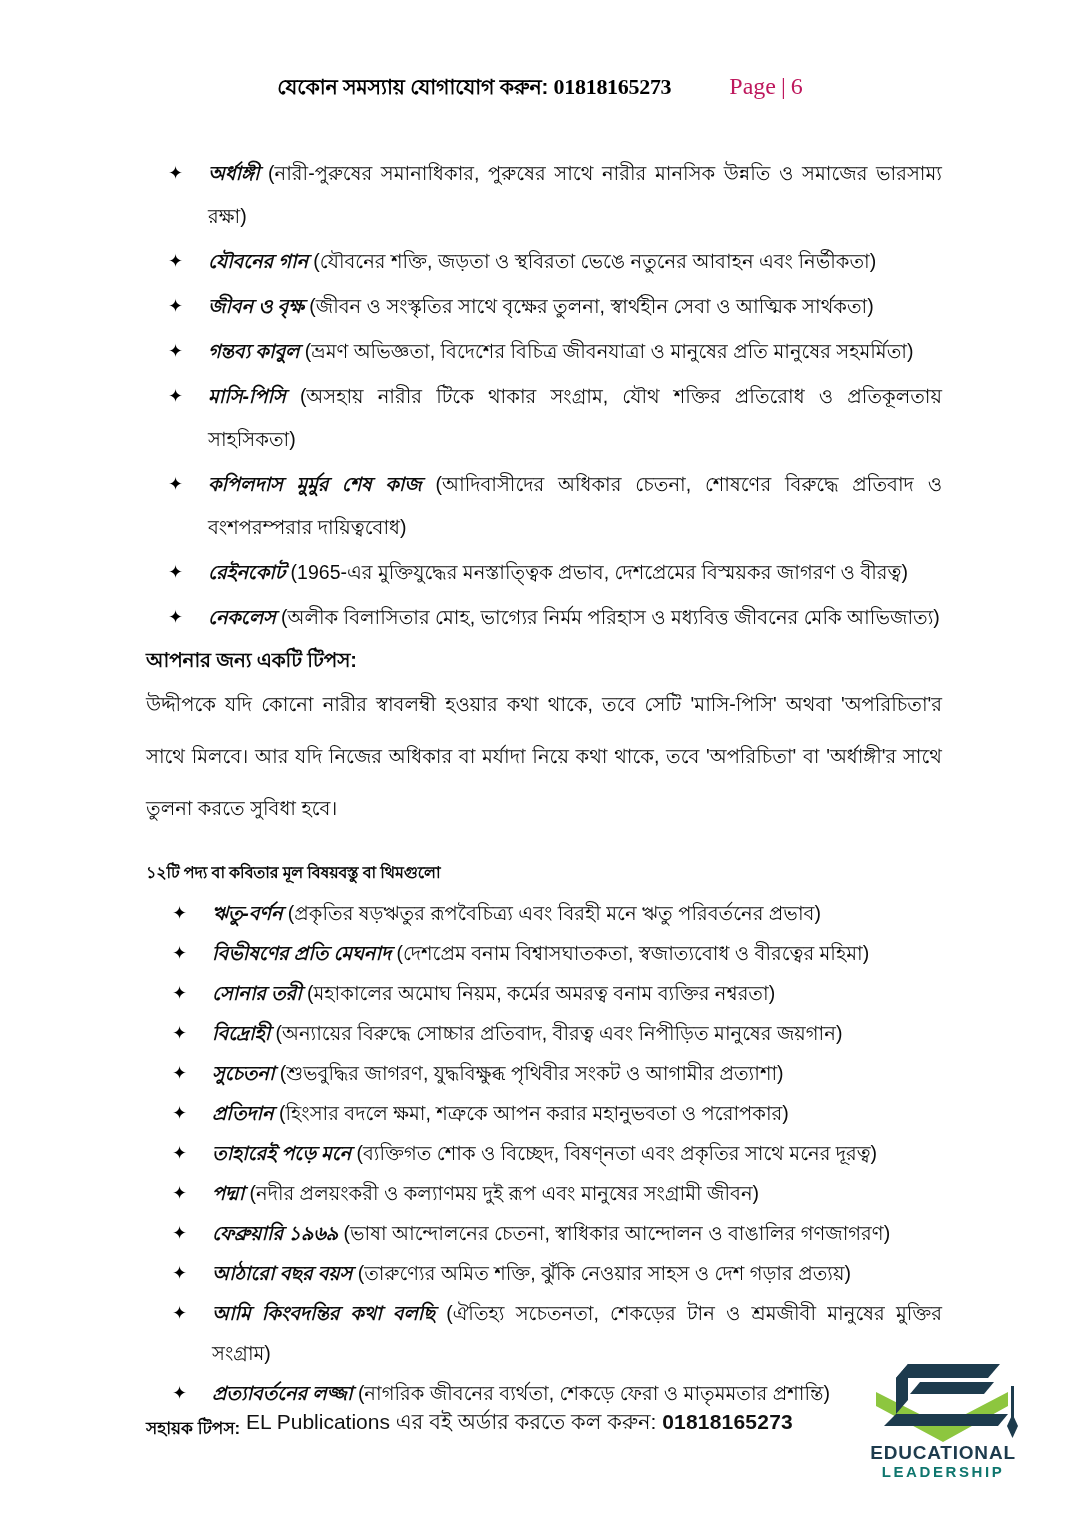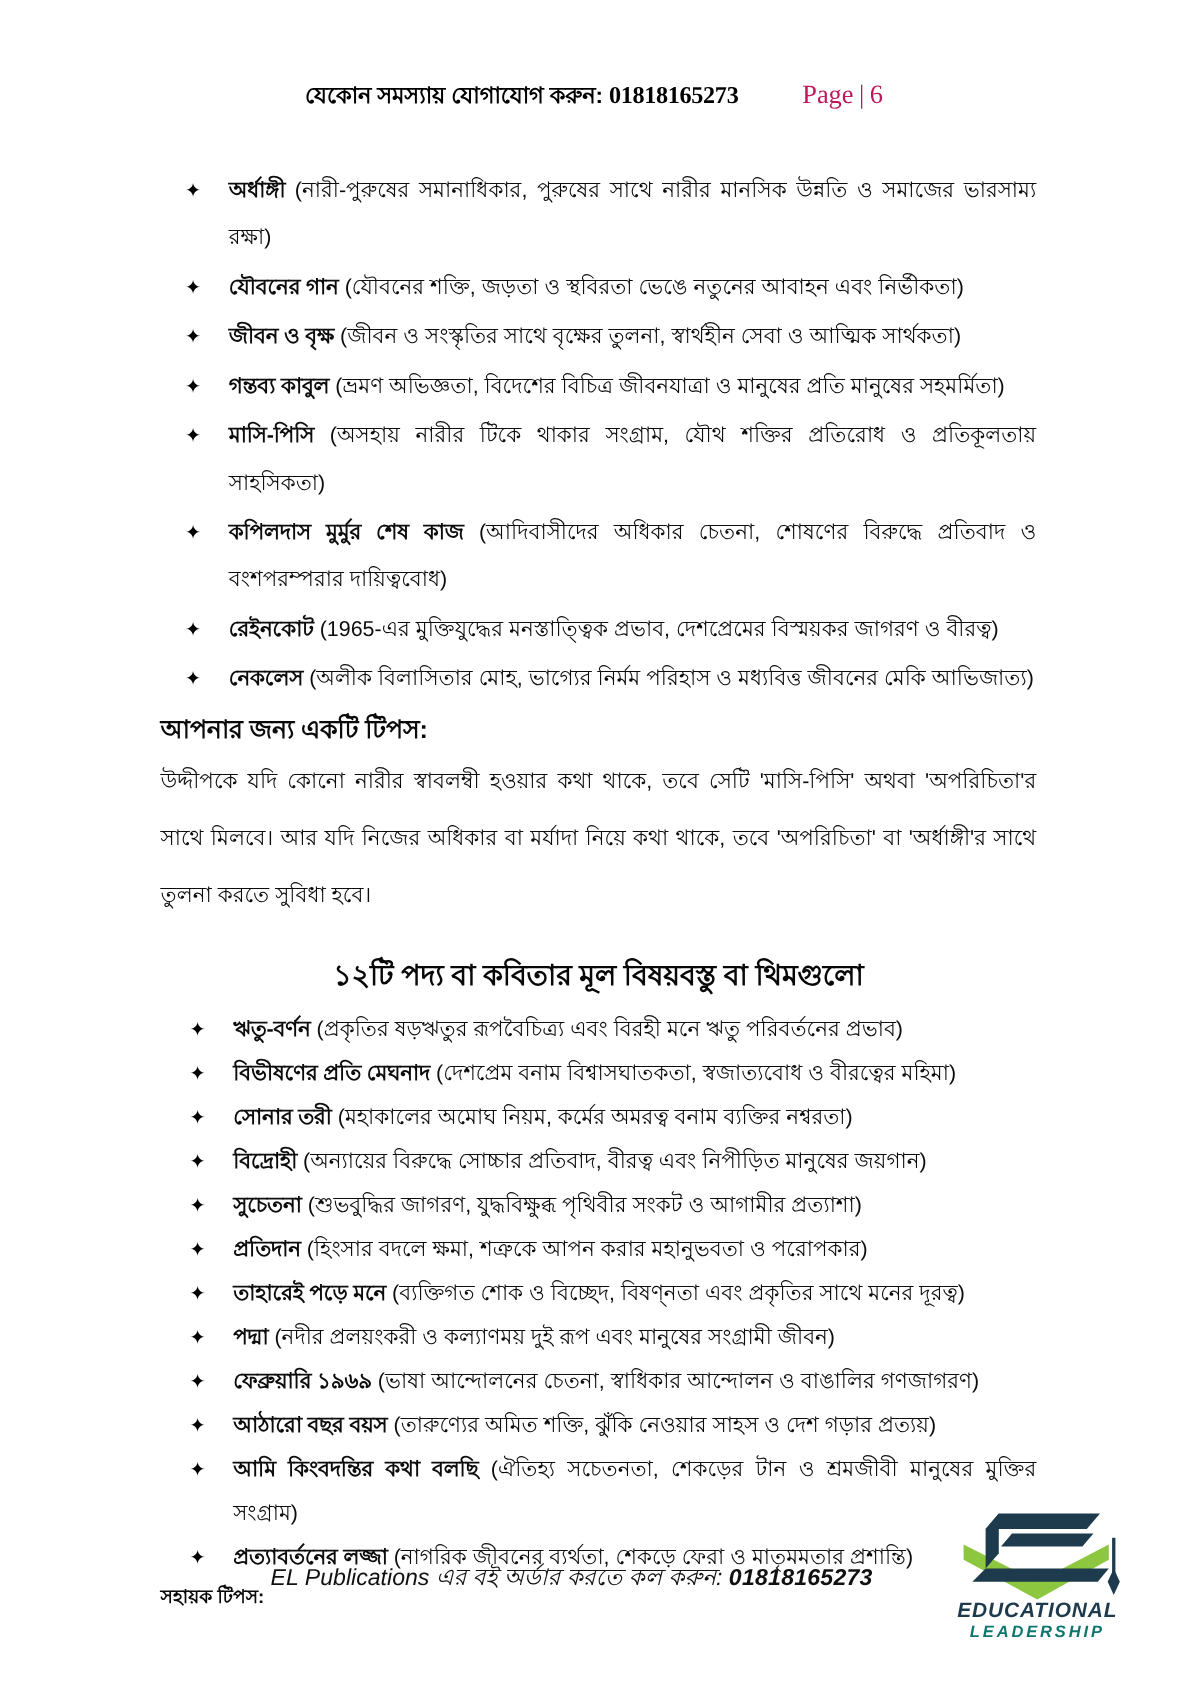--- a/index.html
+++ b/index.html
@@ -86,81 +86,80 @@
     position: absolute;
     left: 22px;
     top: 0;
     font-size: 18px;
     line-height: 43px;
     color: #000;
   }
   ul.bullets li .term {
     font-weight: bold;
     letter-spacing: -0.2px;
+    font-style: italic;
   }
   ul.bullets li .gloss {
     font-weight: normal;
   }
 
   
   ul.bullets.compact li {
     line-height: 40px;
     margin-bottom: 0;
     padding-left: 66px;
   }
   ul.bullets.compact li .star {
     left: 26px;
     line-height: 40px;
   }
 
   .section-label {
     font-family: "Liberation Sans", "DejaVu Sans", sans-serif;
-    font-size: 23px;
+    font-size: 20px;
     font-weight: bold;
     color: #0a0a0a;
     margin: 6px 0 0 0;
     letter-spacing: -0.2px;
   }
 
   .tip-paragraph {
     font-family: "Liberation Sans", "DejaVu Sans", sans-serif;
     font-size: 19.5px;
     line-height: 52px;
     text-align: justify;
     text-justify: inter-word;
     color: #0c0c0c;
     margin: 0;
   }
 
   .section-title {
     font-family: "Liberation Sans", "DejaVu Sans", sans-serif;
-    font-size: 26px;
-    font-weight: bold;
-    text-align: center;
+    font-size: 16px;
+    font-weight: bold;
     margin: 26px 0 6px 0;
     letter-spacing: -0.2px;
     color: #080808;
   }
 
   .trailing-label {
     font-family: "Liberation Sans", "DejaVu Sans", sans-serif;
     font-size: 17px;
     font-weight: bold;
     color: #0a0a0a;
     margin: 2px 0 0 0;
   }
 
   
   .page-footer {
     position: absolute;
     left: 0;
-    bottom: 32px;
+    bottom: 44px;
     width: 1080px;
     height: 140px;
-    font-style: italic;
   }
   .footer-text {
     position: absolute;
     left: 246px;
     top: 56px;
     font-family: "Liberation Sans", "DejaVu Sans", sans-serif;
     font-size: 21px;
     color: #111;
     white-space: nowrap;
   }

